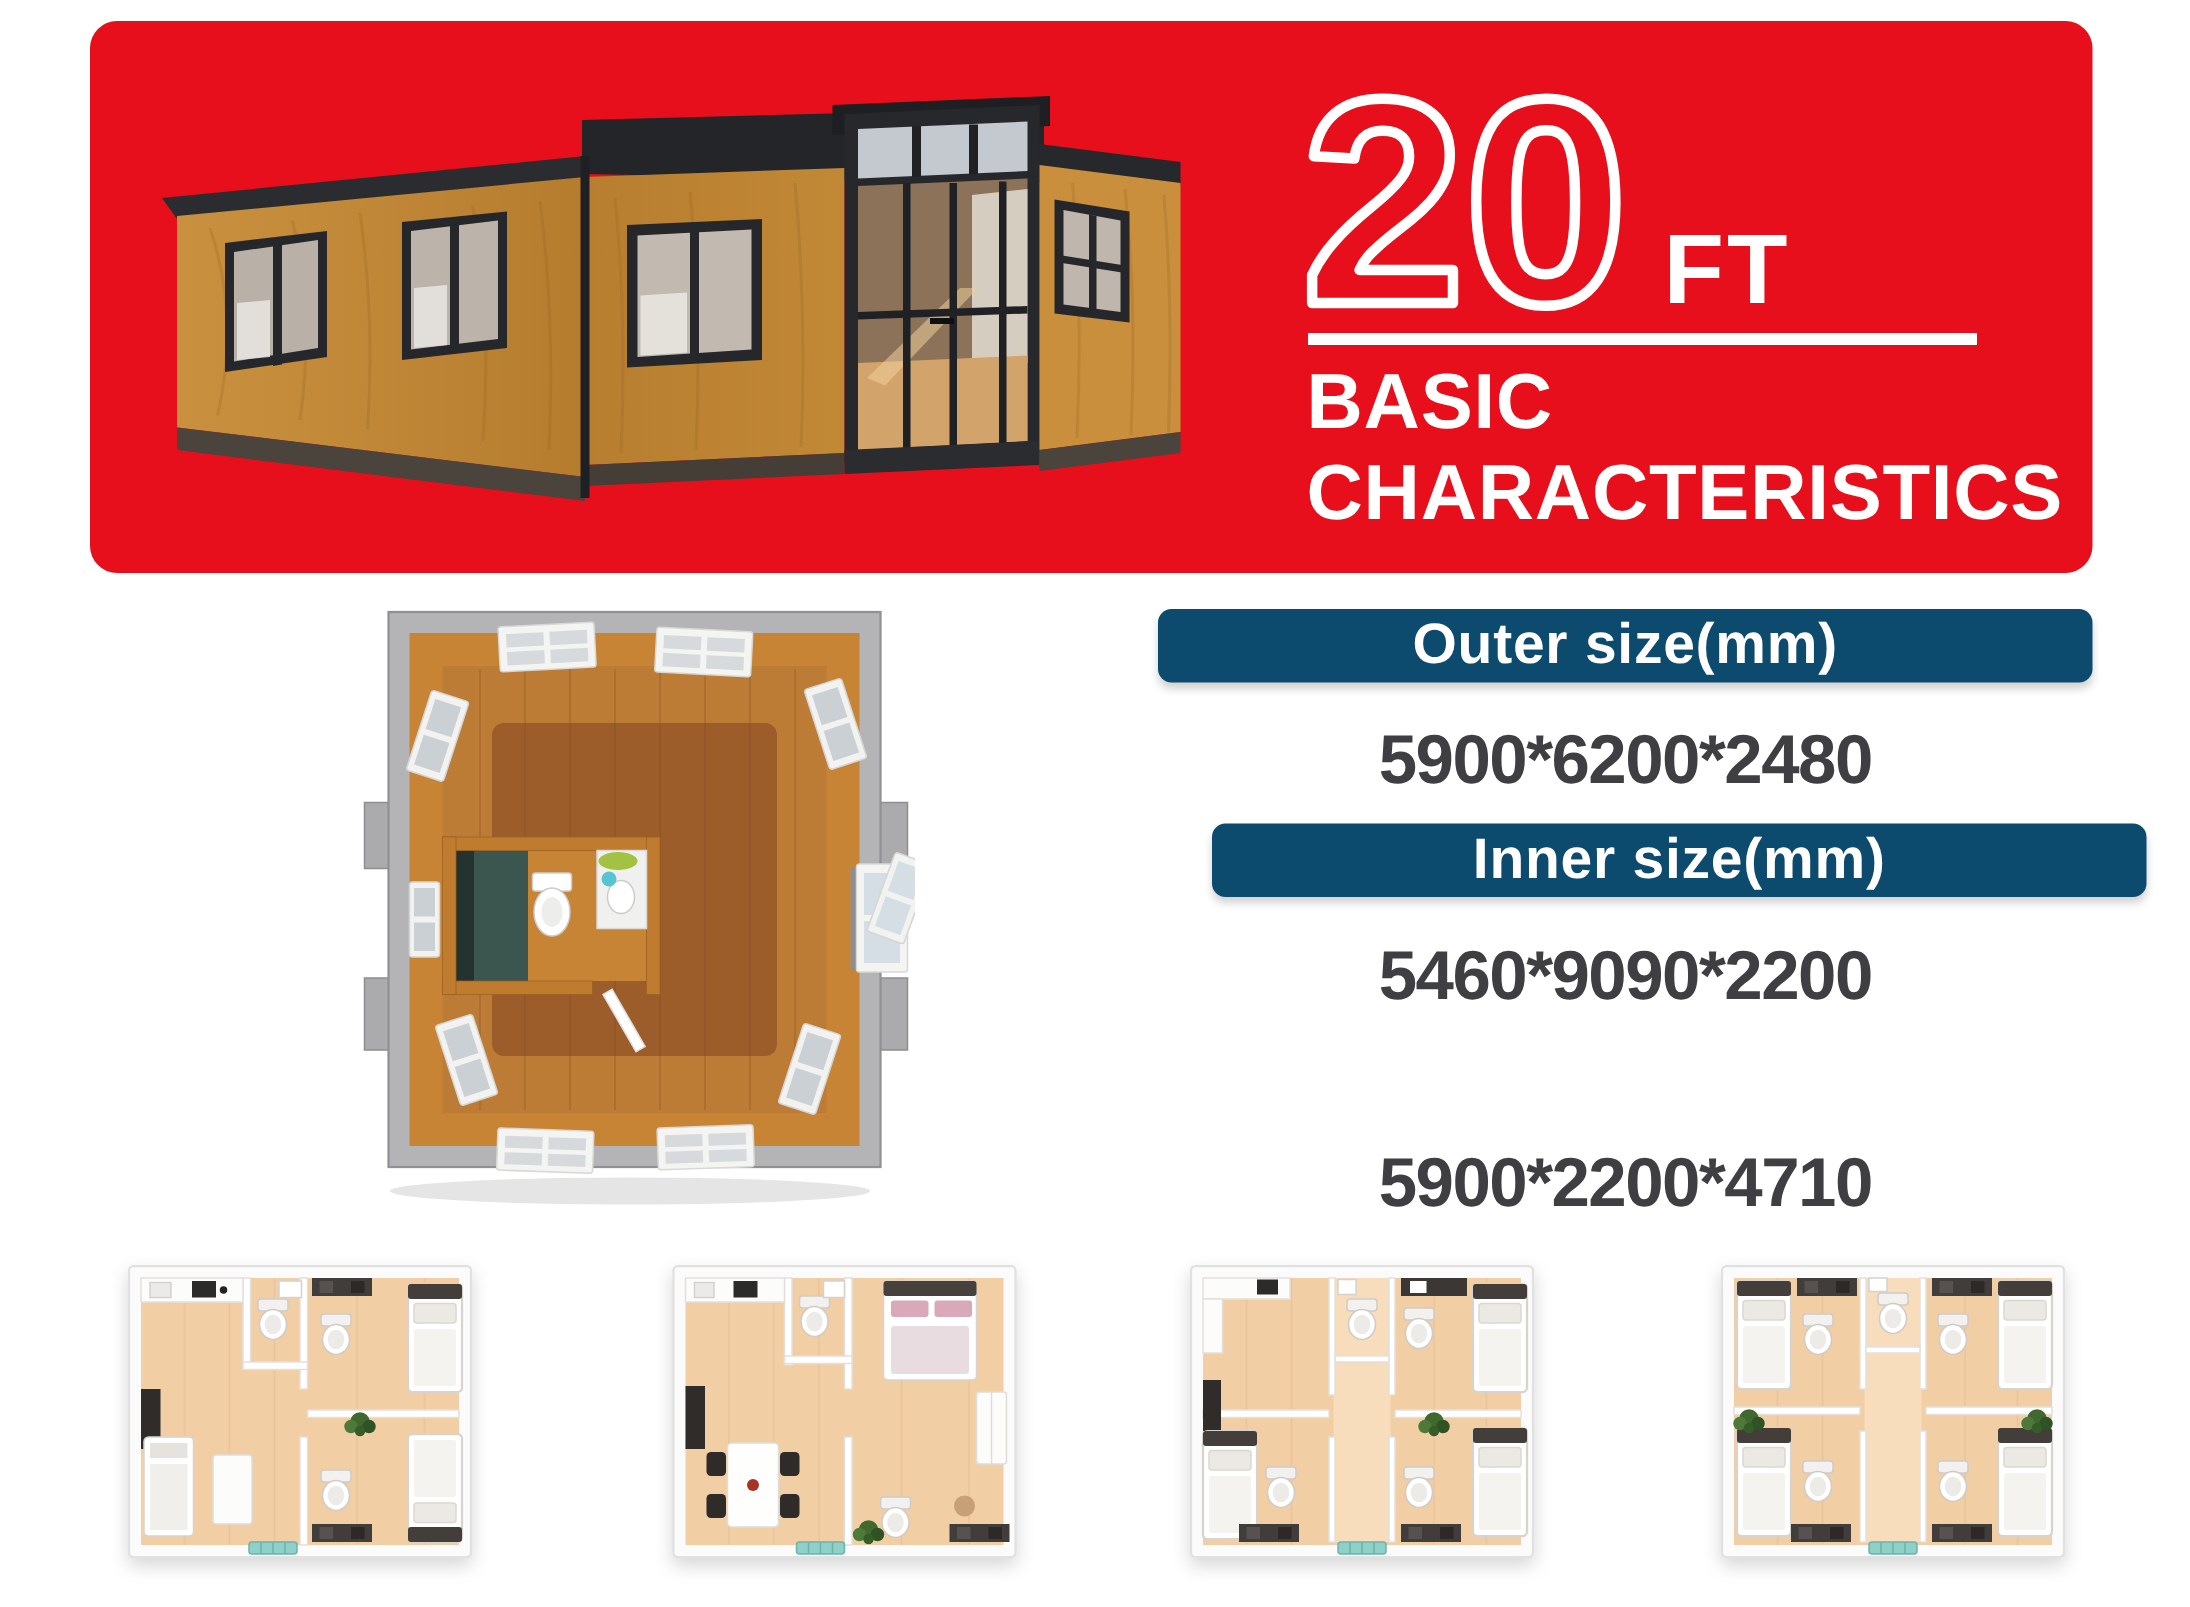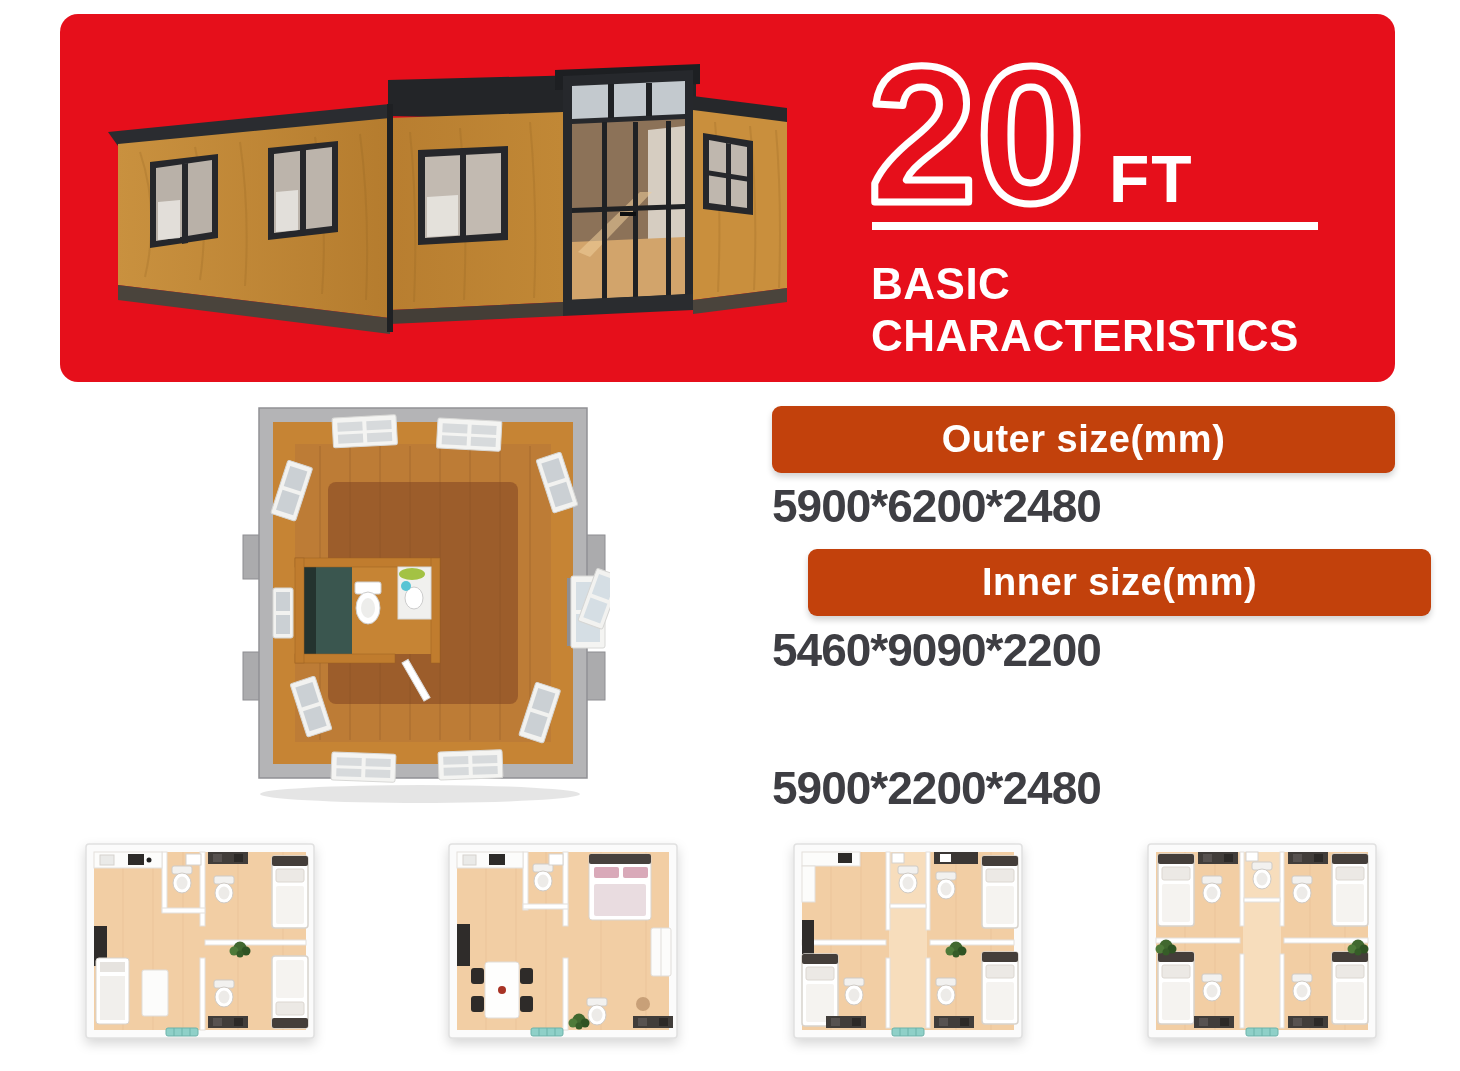--- a/index.html
+++ b/index.html
@@ -5,29 +5,29 @@
   html,body{margin:0;padding:0;background:#fff;}
   .page{position:relative;width:1460px;height:1071px;background:#FFFFFF;overflow:hidden;
         font-family:"Liberation Sans",sans-serif;}
   
   .banner{position:absolute;left:60px;top:14px;width:1335px;height:368px;
           background:#E60F1B;border-radius:18px;}
   .hero-svg{position:absolute;left:100px;top:42px;width:700px;height:300px;}
   .badge-svg{position:absolute;left:866px;top:50px;width:470px;height:165px;}
   .title-underline{position:absolute;left:872px;top:222px;width:446px;height:8px;background:#FFFFFF;}
   .banner-title{position:absolute;left:871px;top:238px;color:#FFFFFF;font-weight:bold;
-                font-size:44px;line-height:1.18;letter-spacing:.5px;white-space:nowrap;margin-top:20px;}
+                font-size:52px;line-height:1.18;letter-spacing:.5px;white-space:nowrap;}
   
   .plan-svg{position:absolute;left:240px;top:402px;width:370px;height:412px;}
-  .spec-bar{position:absolute;left:772px;width:623px;height:67px;background:#c2410c;
+  .spec-bar{position:absolute;left:772px;width:623px;height:49px;background:#0c4a6e;
             border-radius:9px;display:flex;align-items:center;justify-content:center;
             color:#FFFFFF;font-size:38px;font-weight:bold;letter-spacing:.5px;
             box-shadow:0 4px 6px rgba(0,0,0,.18);}
   .spec-value{position:absolute;left:772px;width:623px;height:46px;display:flex;
-              align-items:center;justify-content:flex-start;color:#3E3E43;font-size:46px;
+              align-items:center;justify-content:center;color:#3E3E43;font-size:46px;
               font-weight:bold;letter-spacing:-1px;}
   .bar1{top:406px;} .val1{top:483px;}
   .bar2{top:549px;margin-left:36px;} .val2{top:627px;}
   .bar3{top:686px;} .val3{top:765px;}
   
   .thumb{position:absolute;top:840px;width:244px;height:206px;
          filter:drop-shadow(0 5px 6px rgba(0,0,0,.16));}
   .t1{left:78px;} .t2{left:441px;} .t3{left:786px;} .t4{left:1140px;}
   .defs-holder{position:absolute;width:0;height:0;overflow:hidden;}
 </style>
@@ -284,21 +284,21 @@
   <div class="spec-value val1">
     <span>5900*6200*2480</span>
   </div>
   <div class="spec-bar bar2">
     <span>Inner size(mm)</span>
   </div>
   <div class="spec-value val2">
     <span>5460*9090*2200</span>
   </div>
   <div class="spec-value val3">
-    <span>5900*2200*2480</span>
+    <span>5900*2200*4710</span>
   </div>
 
   <svg class="thumb t1" viewBox="0 0 244 206">
     <rect x="8" y="4" width="228" height="194" rx="3" fill="#FBFBFB" stroke="#E1E1E1" stroke-width="1.5"></rect>
     <rect x="16" y="12" width="212" height="178" fill="#F2CEA4"></rect>
     <g stroke="#E5BD92" opacity=".55">
         <line x1="45" y1="12" x2="45" y2="190"></line>
         <line x1="75" y1="12" x2="75" y2="190"></line>
       <line x1="105" y1="12" x2="105" y2="190"></line>
         <line x1="160" y1="12" x2="160" y2="190"></line>

